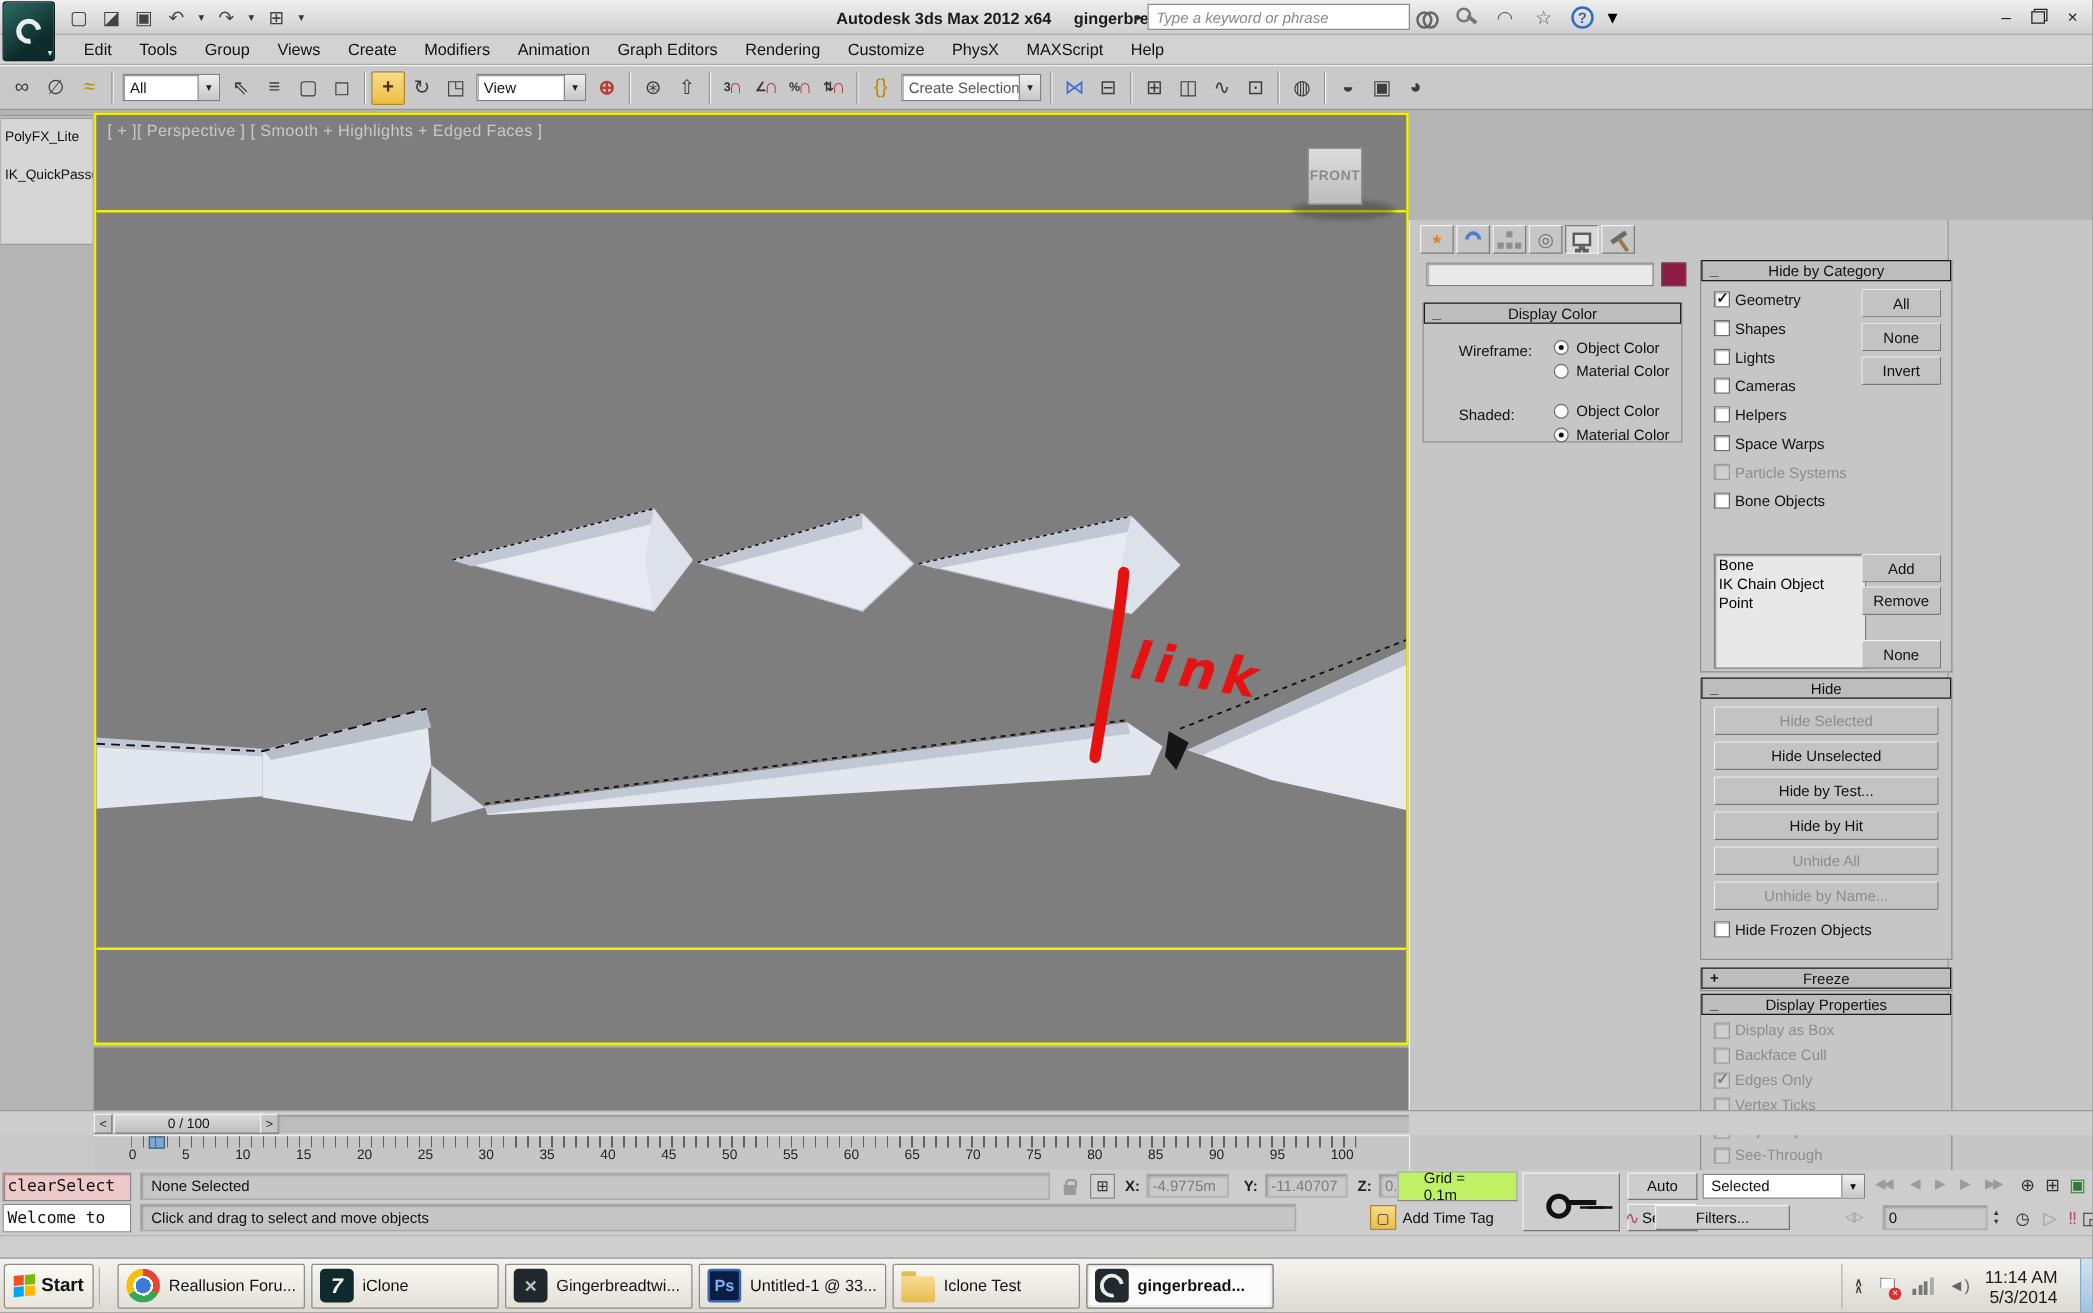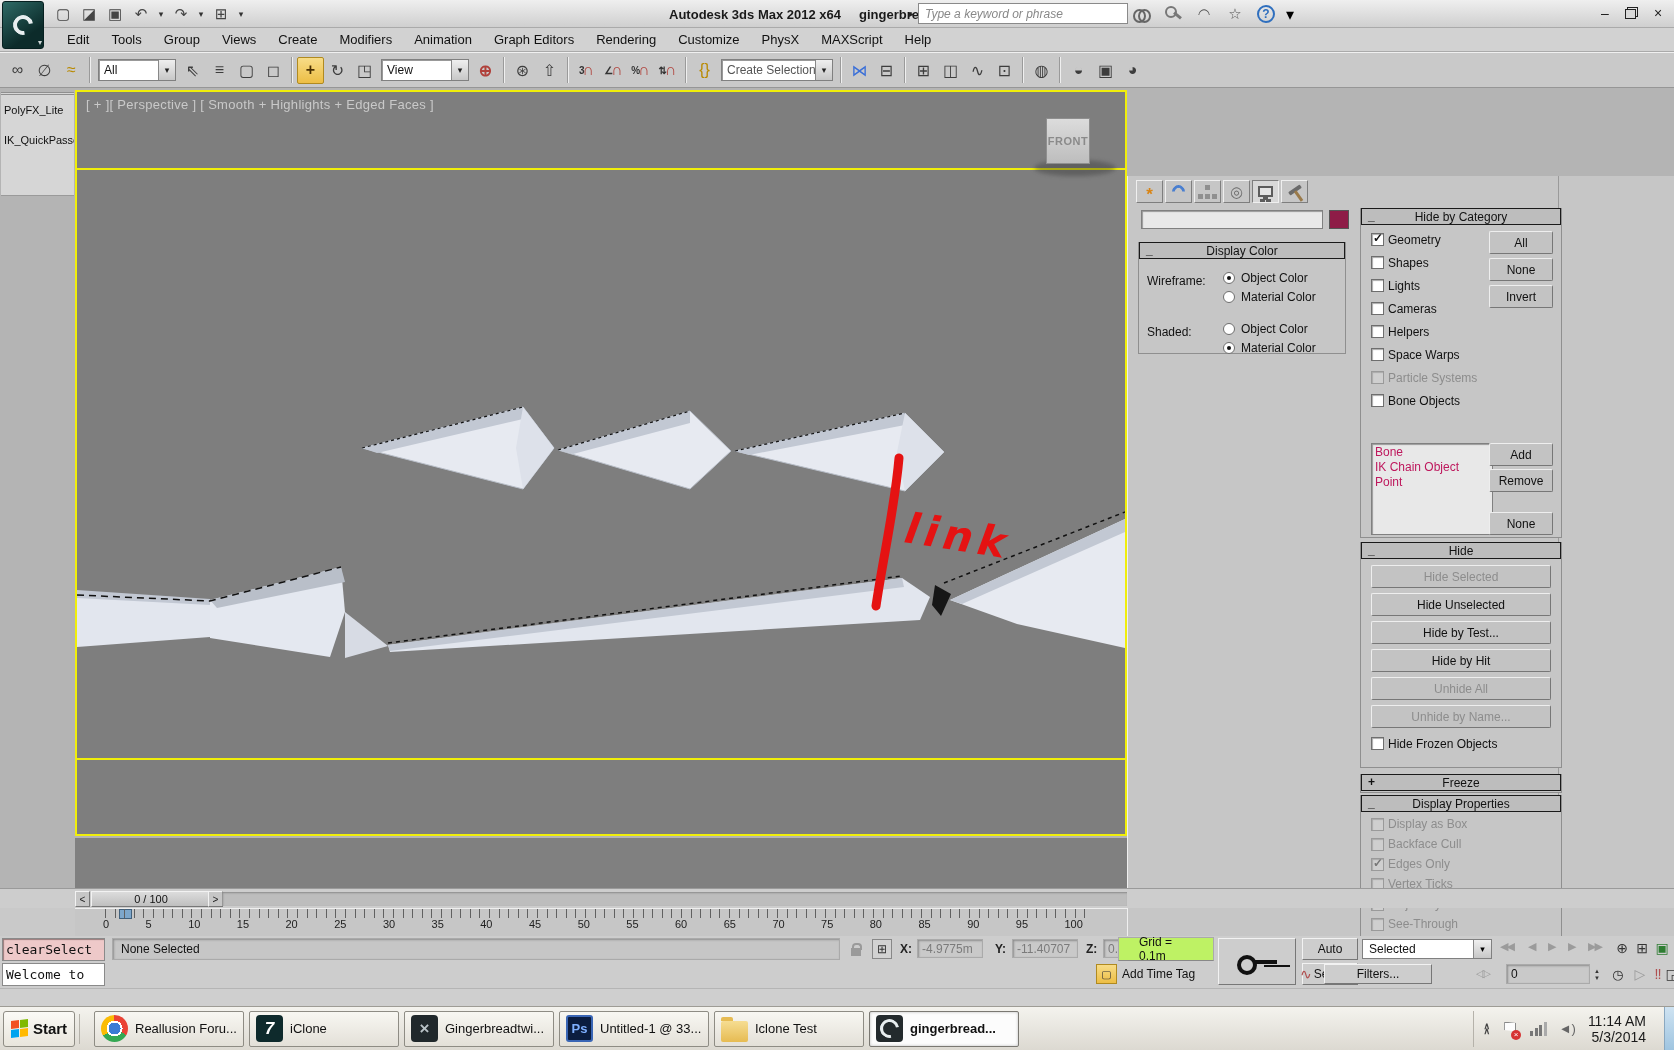--- a/index.html
+++ b/index.html
@@ -161,21 +161,21 @@
   .rowcheck.disabled.checked .cb::after{color:#777;}
   .pbtn{display:block;height:23px;background:#c3c3c3;border:1px solid;border-color:#eee #777 #777 #eee;border-radius:2px;
     font-size:12px;color:#111;display:flex;align-items:center;justify-content:center;}
   .pbtn.disabled{color:#8d8d8d;}
   .radio{width:12px;height:12px;border-radius:50%;background:#fff;border:1px solid #6e6e6e;position:relative;flex:none;}
   .optrow.selected .radio::after{content:"";position:absolute;left:3px;top:3px;width:4px;height:4px;border-radius:50%;background:#111;}
   .optrow{display:flex;align-items:center;gap:6px;height:19px;}
   .optrow .ol{font-size:12px;color:#111;}
   .dclabel{font-size:12px;color:#111;}
   .catlist{position:absolute;left:10px;top:218px;width:122px;height:92px;background:#e8e8e8;border:1px solid #808080;box-shadow:inset 1px 1px 1px #999;padding:1px 3px;overflow:hidden;}
-  .catlist div{font-size:12px;color:#be185d;line-height:15px;white-space:nowrap;}
+  .catlist div{font-size:12px;color:#000000;line-height:15px;white-space:nowrap;}
   .vstrip{position:absolute;left:430px;top:0;width:10px;height:800px;border-left:1px solid #9a9a9a;}
 
   
   .taskbar{position:absolute;left:0;top:1006px;width:1674px;height:44px;background:linear-gradient(#f4f3ee,#dcd9d1);border-top:1px solid #9e9c95;display:flex;align-items:center;}
   .startbtn{margin-left:3px;width:72px;height:36px;background:linear-gradient(#fbfaf6,#e8e5dc);border:1px solid #8e8c84;border-radius:3px;
     display:flex;align-items:center;justify-content:center;gap:5px;}
   .winlogo{width:17px;height:17px;display:grid;grid-template-columns:8px 8px;grid-template-rows:8px 8px;gap:1px;transform:skewY(-6deg);}
   .winlogo i{display:block;}
   .winlogo i:nth-child(1){background:#f25022;} .winlogo i:nth-child(2){background:#7fba00;}
   .winlogo i:nth-child(3){background:#00a4ef;} .winlogo i:nth-child(4){background:#ffb900;}
@@ -421,21 +421,21 @@
           </div>
       </div>
       <div class="namefield"></div>
       <div class="colorswatch" style="background:#8e1c47;"></div>
 
       <div class="rollout" style="left:10px;top:66px;width:208px;height:112px;">
         <div class="rtitle">
           <span class="rmark">_</span>
           <span>Display Color</span>
         </div>
-        <div style="position:relative;padding:8px 6px 0 6px;">
+        <div style="position:relative;padding:8px 6px 0 6px;margin-left:20px;">
           <span class="dclabel" style="position:absolute;left:8px;top:15px;">Wireframe:</span>
           <div style="position:absolute;left:84px;top:9px;">
             <div class="optrow selected">
               <span class="radio"></span>
                 <span class="ol">Object Color</span>
             </div>
             <div class="optrow">
               <span class="radio"></span>
                 <span class="ol">Material Color</span>
             </div>
@@ -635,20 +635,21 @@
         <span>90</span>
         <span>95</span>
         <span>100</span>
       </div>
   </div>
 
   <div class="statusbar">
     <div class="mxs1">clearSelect</div>
     <div class="mxs2">Welcome to</div>
     <div class="selinfo">None Selected</div>
+    <div class="prompt">Click and drag to select and move objects</div>
     <div class="lockbtn">
         <span class="lockshape"></span>
       </div>
     <div class="gizmobtn">⊞</div>
     <span class="coordlbl" style="left:900px;">X:</span>
     <div class="coordfield" style="left:917px;width:66px;">-4.9775m</div>
     <span class="coordlbl" style="left:995px;">Y:</span>
     <div class="coordfield" style="left:1012px;width:66px;">-11.40707</div>
     <span class="coordlbl" style="left:1086px;">Z:</span>
 

